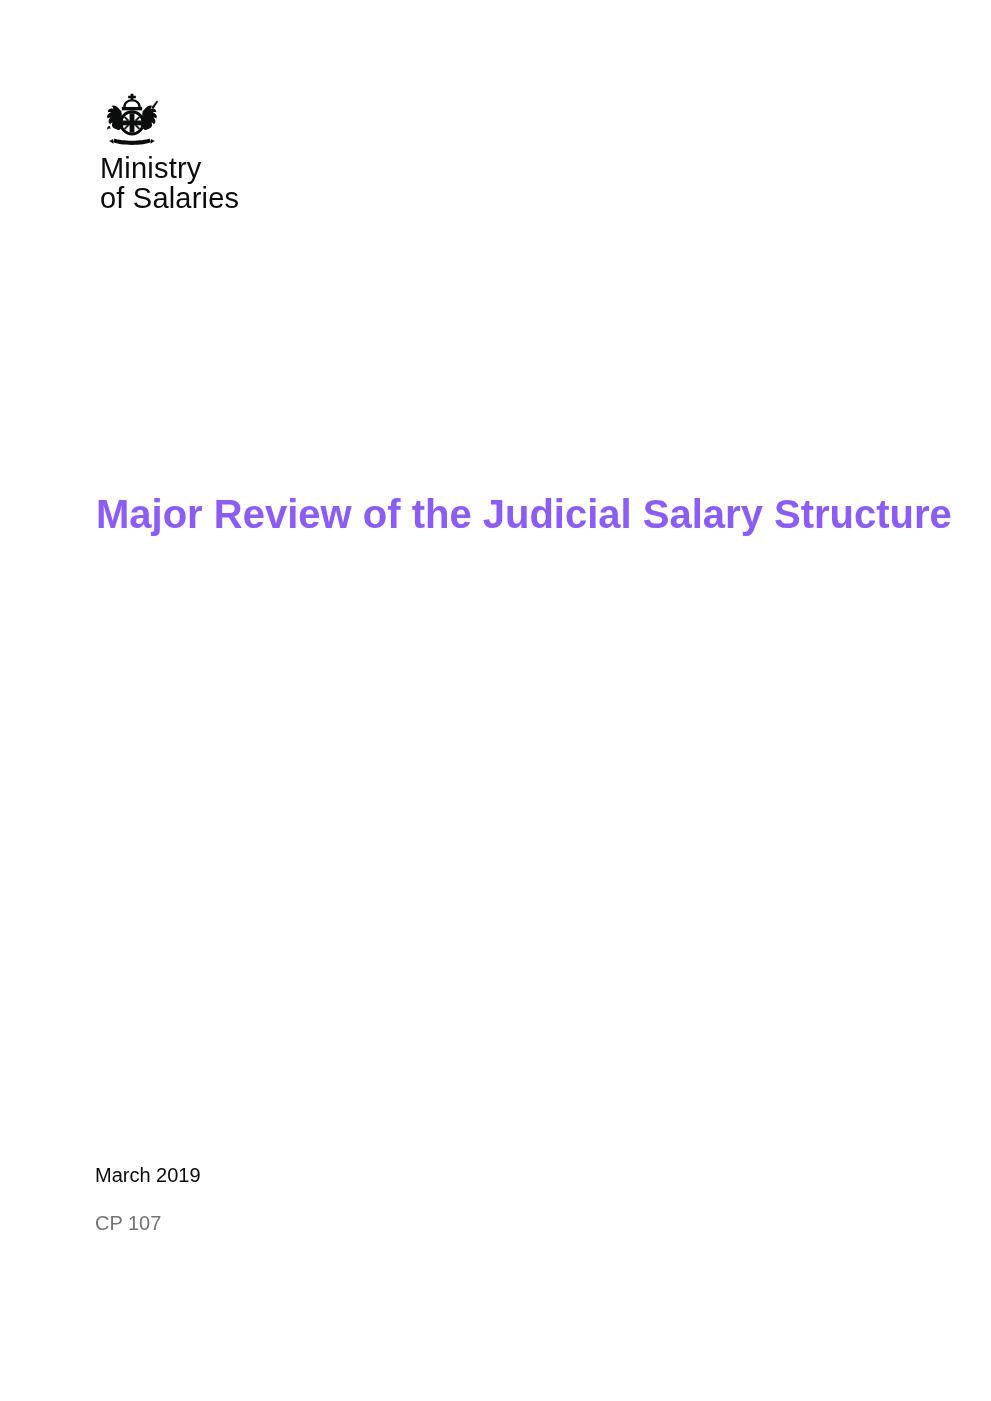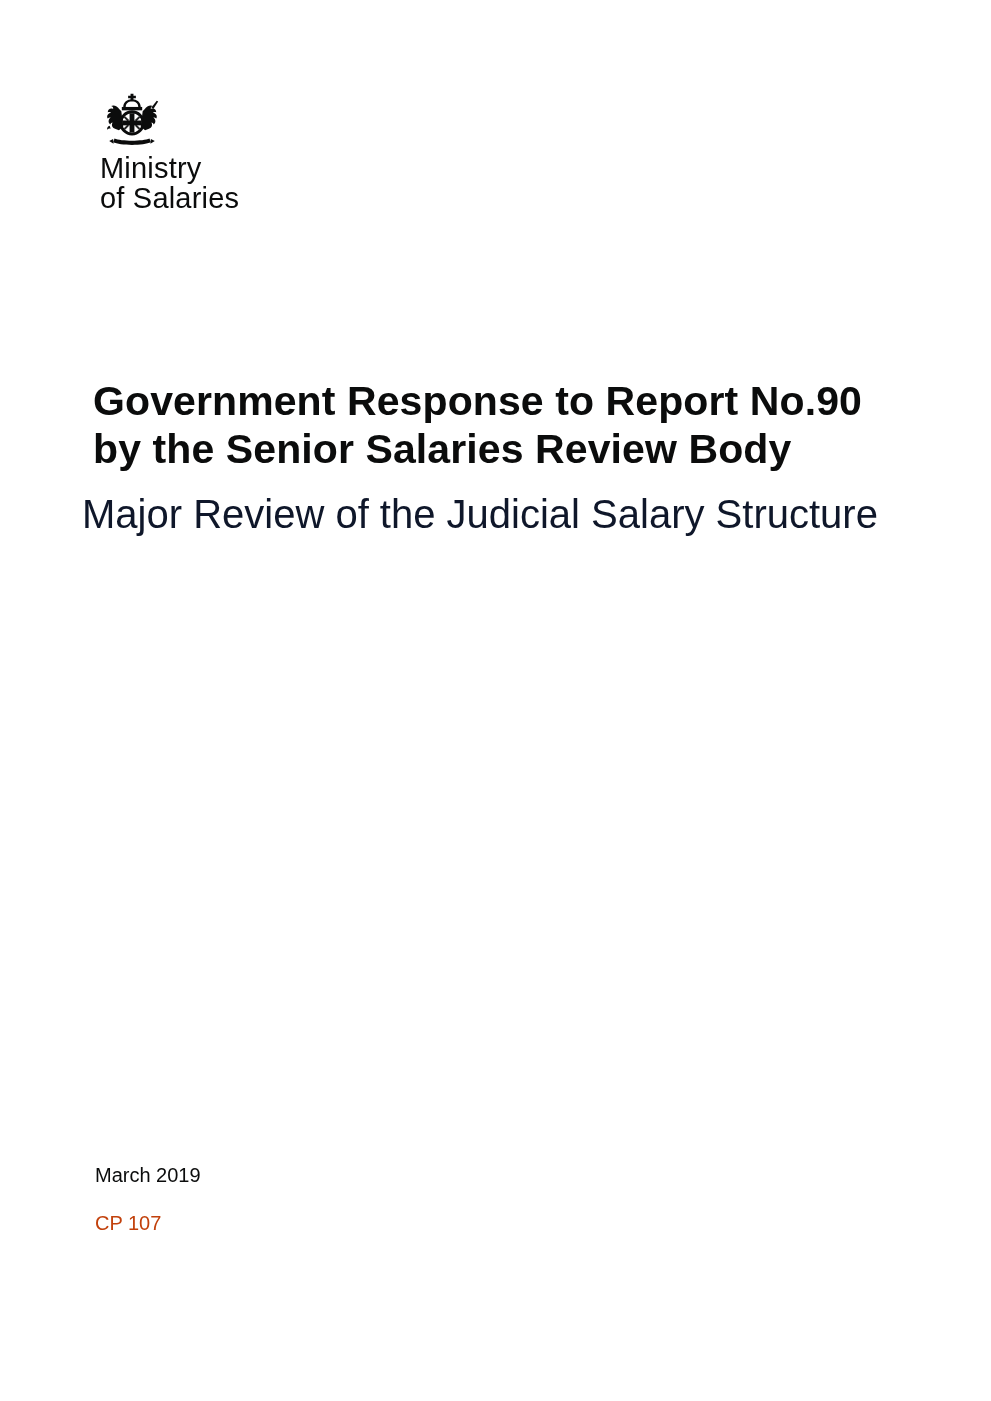--- a/index.html
+++ b/index.html
@@ -54,45 +54,45 @@
     top: 377px;
     width: 860px;
     font-size: 41px;
     line-height: 48px;
     font-weight: 700;
     letter-spacing: 0.1px;
     color: #0b0c0c;
   }
   .subtitle {
     position: absolute;
-    left: 82px;
+    left: 96px;
     top: 491px;
     width: 860px;
     font-size: 40px;
     line-height: 46px;
-    font-weight: 400;
-    color: #0f172a;
+    font-weight: 700;
+    color: #8b5cf6;
   }
 
   
   .pub-date {
     position: absolute;
     left: 95px;
     top: 1163px;
     font-size: 20px;
     line-height: 24px;
     color: #0b0c0c;
   }
   .cp-number {
     position: absolute;
     left: 95px;
     top: 1211px;
     font-size: 20px;
     line-height: 24px;
-    color: #c2410c;
+    color: #737373;
   }
 </style>
 </head>
 <body>
 
 <div class="page">
 
   <header class="logo">
     <div class="logo-bar"></div>
     <div class="logo-content">
@@ -129,22 +129,21 @@
       </span>
       <div class="dept-name">
         <div>Ministry</div>
         <div>of Salaries</div>
       </div>
     </div>
   </header>
 
   <main>
     <h1 class="title">
-      <span>Government Response to Report No.90</span><br>
-      <span>by the Senior Salaries Review Body</span>
+      <br>
     </h1>
     <h2 class="subtitle">Major Review of the Judicial Salary Structure</h2>
   </main>
 
   <footer>
     <p class="pub-date">March 2019</p>
     <p class="cp-number">CP 107</p>
   </footer>
 
 </div>

